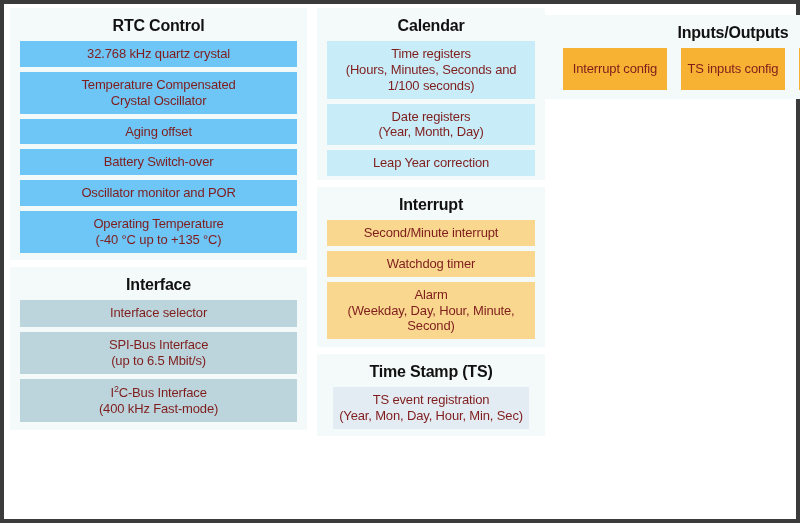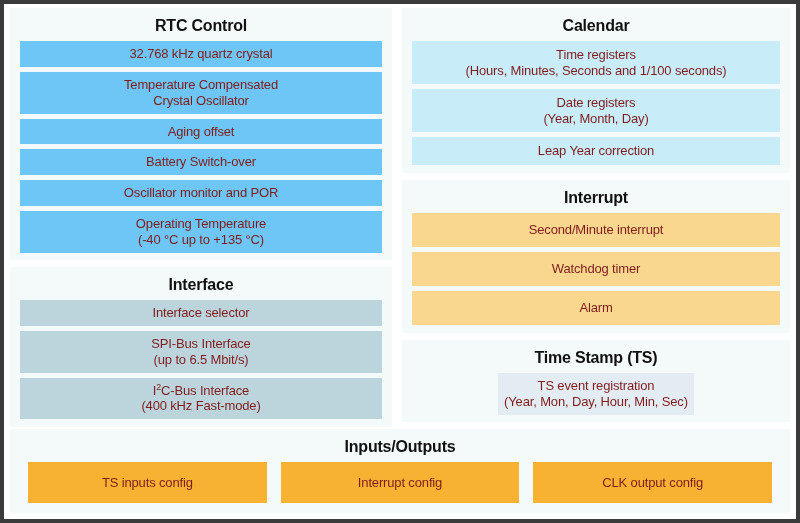--- a/index.html
+++ b/index.html
@@ -16,21 +16,21 @@
 
   #diagram {
     position: relative;
     box-sizing: border-box;
     width: 800px;
     height: 523px;
     background: #ffffff;
     border: 4px solid #3b3b3b;
     padding: 4px 6px 6px 6px;
     display: flex;
-    flex-direction: column;
+    flex-direction: row;
   }
 
   .columns {
     display: flex;
     flex: 1 1 auto;
     gap: 10px;
     min-height: 0;
   }
 
   .col {
@@ -223,20 +223,21 @@
             </span>
           </div>
           <div class="item">
             <span>
               <span class="l1">Watchdog timer</span>
             </span>
           </div>
           <div class="item">
             <span>
               <span class="l1">Alarm</span>
+              <span class="l2">(Weekday, Day, Hour, Minute, Second)</span>
             </span>
           </div>
         </div>
       </div>
 
       <div class="panel panel-tstamp theme-ts">
         <div class="panel-title">Time Stamp (TS)</div>
         <div class="items">
           <div class="item">
             <span>
@@ -247,24 +248,24 @@
         </div>
       </div>
 
     </div>
   </div>
 
   <div class="panel panel-io theme-io">
     <div class="panel-title">Inputs/Outputs</div>
     <div class="io-row">
       <div class="item">
+        <span class="l1">Interrupt config</span>
+      </div>
+      <div class="item">
         <span class="l1">TS inputs config</span>
-      </div>
-      <div class="item">
-        <span class="l1">Interrupt config</span>
       </div>
       <div class="item">
         <span class="l1">CLK output config</span>
       </div>
     </div>
   </div>
 
 </div>
 
 </body></html>

